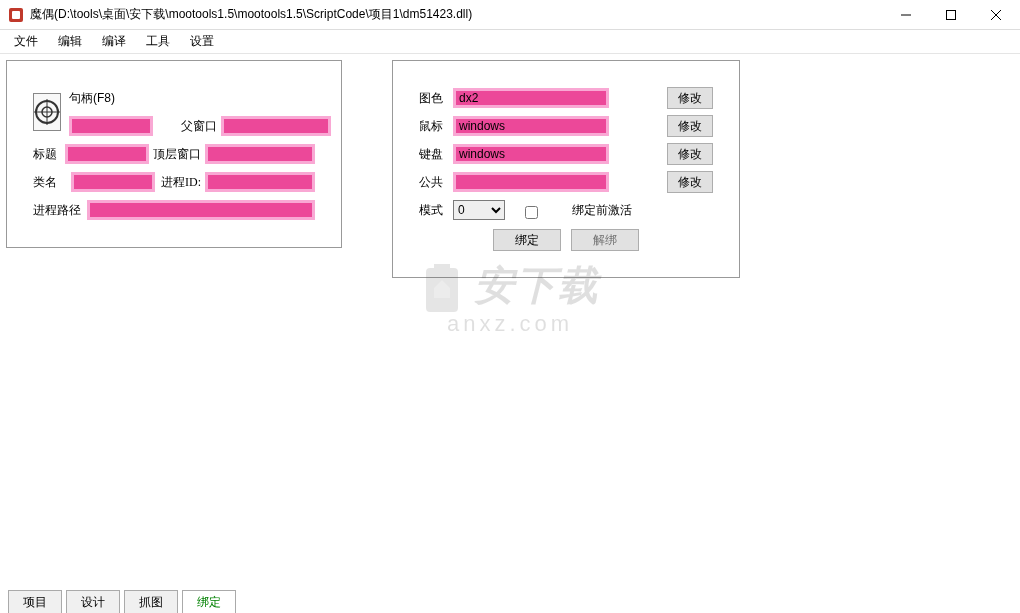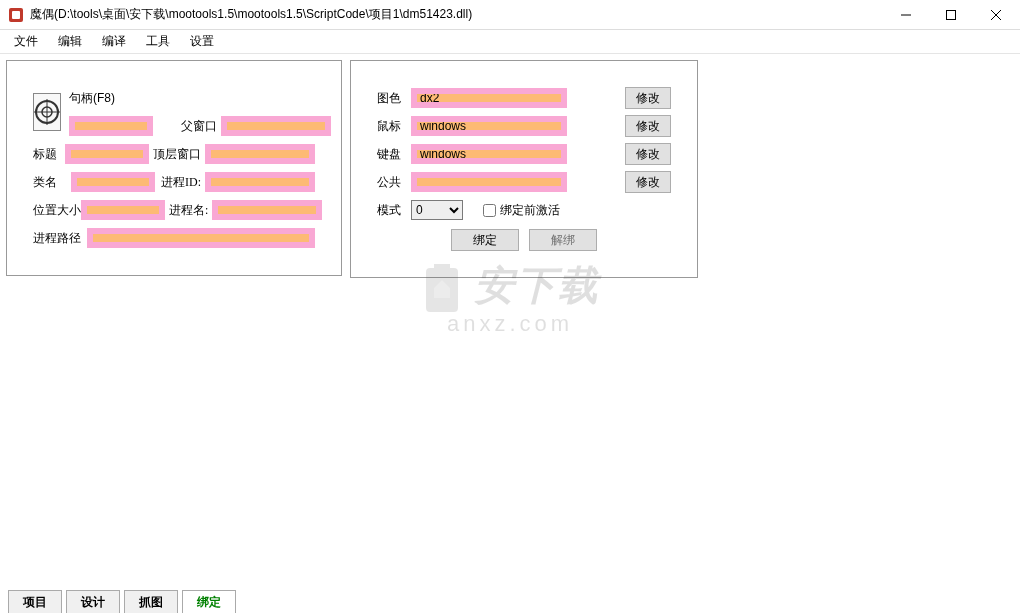--- a/index.html
+++ b/index.html
@@ -11,54 +11,54 @@
     .win-controls { display: flex; }
     .win-btn { width: 45px; height: 29px; display: flex; align-items: center; justify-content: center; cursor: pointer; }
     
     .menubar { height: 24px; background: #fff; display: flex; align-items: center; padding: 0 4px; border-bottom: 1px solid #e5e5e5; }
     .menu-item { padding: 12px 10px; cursor: pointer; font-size: 12px; }
     
     .content { position: relative; padding: 6px; display: flex; gap: 8px; align-items: flex-start; }
     
     .panel { border: 1px solid #999; padding: 26px; background: #fff; }
     .panel-left { width: 336px; }
-    .panel-right { width: 348px; }
+    .panel-right { width: 348px; margin-left: 42px; }
     
     .row { display: flex; align-items: center; margin-bottom: 6px; min-height: 22px; }
     .row:last-child { margin-bottom: 0; }
     .label { font-size: 12px; white-space: nowrap; }
     .label-left { width: 54px; text-align: left; }
     .label-mid { width: 60px; text-align: right; margin-left: 4px; margin-right: 4px; font-family: Liberation Serif, serif; }
     .label-r { width: 30px; text-align: left; margin-right: 4px; }
     
-    input[type="text"].field { border: 6px solid #f9a8d4; height: 20px; padding: 0 3px; font-size: 12px; background: #fdba74; }
+    input[type="text"].field { border: 3px solid #f9a8d4; height: 20px; padding: 0 3px; font-size: 12px; background: #ec4899; }
     .field-sm { width: 84px; }
     .field-md { width: 110px; }
     .field-lg { width: 156px; }
     
     .picker-icon { width: 42px; height: 38px; border: 1px solid #888; margin-right: 8px; display: flex; align-items: center; justify-content: center; background: #f8f8f8; }
     
     .btn { border: 1px solid #adadad; background: #e1e1e1; padding: 2px 10px; font-size: 12px; cursor: pointer; height: 22px; display: inline-flex; align-items: center; }
     .btn:disabled, .btn.disabled { color: #737373; cursor: default; }
     
     select.mode-select { border: 1px solid #7a7a7a; height: 20px; width: 52px; font-size: 12px; }
     
-    .checkbox-wrap { display: flex; align-items: center; margin-left: 20px; }
+    .checkbox-wrap { display: flex; align-items: flex-end; margin-left: 20px; gap: 30px; }
     .checkbox-wrap input { margin-right: 4px; }
     
     .btn-row { display: flex; justify-content: center; gap: 10px; margin-top: 8px; }
     .btn-big { width: 68px; justify-content: center; }
     
     .watermark { position: absolute; top: 258px; left: 50%; transform: translateX(-50%); opacity: 0.15; text-align: center; color: #333; pointer-events: none; }
     .watermark .wm-top { display: flex; align-items: center; justify-content: center; gap: 10px; }
     .watermark .wm-text { font-size: 40px; font-weight: bold; letter-spacing: 2px; font-style: italic; }
     .watermark .wm-sub { font-size: 22px; letter-spacing: 4px; margin-top: -2px; }
     
     .tabbar { position: absolute; bottom: 0; left: 0; right: 0; height: 24px; display: flex; align-items: flex-end; padding: 0 8px; background: #fff; border-top: 1px solid #fff; }
-    .tab { border: 1px solid #aaa; padding: 3px 14px; font-size: 12px; margin-right: 4px; cursor: pointer; background: #f0f0f0; border-bottom: none; position: relative; top: 1px; font-weight: bold; }
+    .tab { border: 1px solid #aaa; padding: 3px 14px; font-size: 12px; margin-right: 4px; cursor: pointer; background: #f0f0f0; border-bottom: none; position: relative; top: 1px; }
     .tab.active { background: #fff; color: #008000; border-top: 1px solid #aaa; }
   </style>
 </head>
 <body>
 
 <div class="titlebar">
   <span class="titlebar-icon">
     <svg width="16" height="16" viewBox="0 0 16 16">
         <rect x="1" y="1" width="14" height="14" fill="#c0392b" rx="2"></rect>
         <rect x="4" y="4" width="8" height="8" fill="#fff" rx="1"></rect>
@@ -122,26 +122,20 @@
       <span class="label label-mid">顶层窗口</span>
       <input type="text" class="field field-md" value="" style="">
     </div>
     <div class="row">
       <span class="label label-left">类名</span>
       <input type="text" class="field field-sm" value="" style="">
       <span class="label label-mid">进程ID:</span>
       <input type="text" class="field field-md" value="" style="">
     </div>
     <div class="row">
-      <span class="label label-left">位置大小</span>
-      <input type="text" class="field field-sm" value="" style="">
-      <span class="label label-mid">进程名:</span>
-      <input type="text" class="field field-md" value="" style="">
-    </div>
-    <div class="row">
       <span class="label label-left">进程路径</span>
       <input type="text" class="field" style="flex: 1 1 0%;" value="">
     </div>
   </div>
 
   <div class="panel panel-right">
     <div class="row">
       <span class="label label-r">图色</span>
       <input type="text" class="field field-lg" value="dx2" style="">
       <button class="btn" style="margin-left:auto">修改</button>

